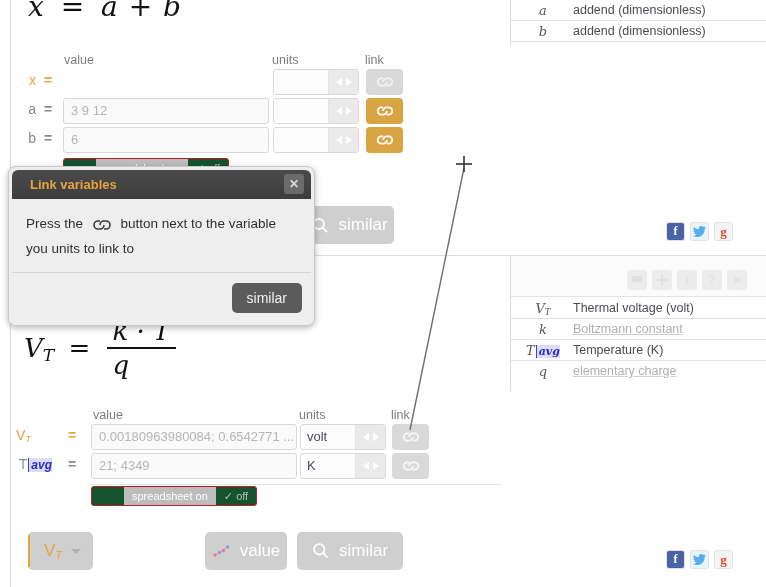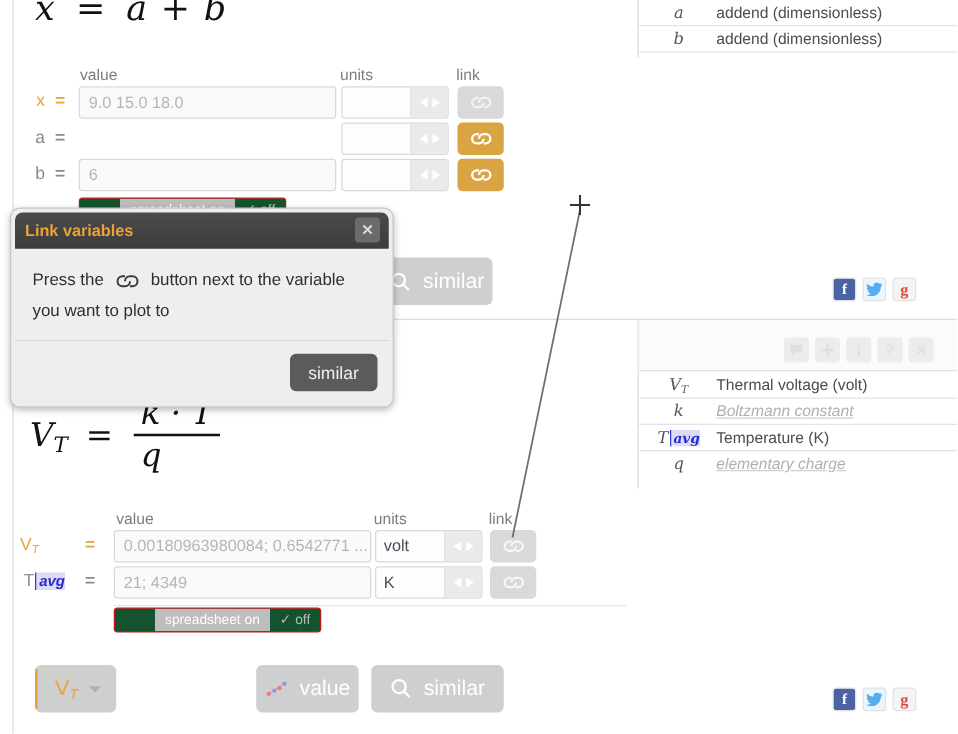--- a/index.html
+++ b/index.html
@@ -103,21 +103,21 @@
 
   
   .rpanel { position:absolute; background:#ffffff; }
   .rrow { position:absolute; left:0; right:0; height:21px; border-bottom:1px solid #e3e3e3; }
   .rsym {
     position:absolute; left:12px; width:40px; text-align:center;
     font-family:"DejaVu Serif","Liberation Serif",serif; font-style:italic;
     font-size:13px; color:#55555c; top:3px;
   }
   .rdesc { position:absolute; left:62px; font-size:12.5px; color:#4c4c52; top:3px; }
-  .rdesc.muted { color:#b0b0b0; text-decoration:underline; text-decoration-color:#cfcfcf;font-style:italic; }
+  .rdesc.muted { color:#b0b0b0; text-decoration:underline; text-decoration-color:#cfcfcf; }
   .rpanel-border { position:absolute; border-left:1px solid #dcdcdc; }
 
   .icobar { position:absolute; display:flex; gap:5px; }
   .icobtn {
     width:20px; height:20px; border-radius:3px; background:#ececec;
     display:flex; align-items:center; justify-content:center;
     color:#d2d2d2; font-size:12px; font-weight:bold;
   }
 
   
@@ -130,21 +130,21 @@
   
   #link-modal {
     position:absolute; left:8px; top:166px; width:307px;
     background:#eeeeee; border:1px solid #c8c8c8; border-radius:8px;
     box-shadow:0 2px 6px rgba(0,0,0,.28);
     overflow:hidden;
   }
   .modal-head {
     height:29px; background:linear-gradient(#4b4b4b,#3c3c3c);
     border-radius:6px 6px 0 0; margin:3px 3px 0 3px;
-    display:flex; align-items:center; padding:0 8px;
+    display:flex; align-items:center; padding:0 18px;
     position:relative;
   }
   .modal-title { color:#e8a33d; font-size:13px; font-weight:bold; }
   .modal-x {
     position:absolute; right:7px; top:4px; width:20px;height:20px;
     border-radius:3px; background:#6b6b6b; color:#dcdcdc;
     display:flex;align-items:center;justify-content:center; font-size:12px; font-weight:bold;
   }
   .modal-body {
     padding:14px 14px 12px 14px; color:#2f2f2f; font-size:13.5px; line-height:22px;
@@ -174,41 +174,41 @@
     <span>a + b</span>
   </div>
 
   <div class="col-head" style="left:64px; top:53px;">value</div>
   <div class="col-head" style="left:272px; top:53px;">units</div>
   <div class="col-head" style="left:365px; top:53px;">link</div>
 
   <div class="varrow" style="left:0;top:69px;right:0;">
     <div class="varlabel accent" style="left:-10px;">x</div>
     <div class="vareq accent" style="left:44px;">=</div>
-    <div class="field" style="left:63px;width:206px;">9.0 15.0 18.0</div>
     <div class="unitbox" style="left:273px;">
       <span></span>
       <span class="swap">
         <svg width="20" height="10" viewBox="0 0 20 10">
             <path d="M8 1 L2 5 L8 9 Z" fill="#ffffff"></path>
             <path d="M12 1 L18 5 L12 9 Z" fill="#ffffff"></path>
           </svg>
       </span>
     </div>
     <div class="linkbtn" style="left:366px;">
       <svg class="chain" width="20" height="12" viewBox="0 0 22 12">
         <path d="M9 6 a4 4 0 0 1 4-4 h2 a4 4 0 0 1 0 8 h-2" fill="none" stroke="#f2f2f2" stroke-width="2"></path>
         <path d="M13 6 a4 4 0 0 1 -4 4 h-2 a4 4 0 0 1 0 -8 h2" fill="none" stroke="#f2f2f2" stroke-width="2"></path>
       </svg>
     </div>
   </div>
 
   <div class="varrow" style="left:0;top:98px;right:0;">
     <div class="varlabel" style="left:-10px;">a</div>
     <div class="vareq" style="left:44px;">=</div>
+    <div class="field" style="left:63px;width:206px;">3 9 12</div>
     <div class="unitbox" style="left:273px;">
       <span></span>
       <span class="swap">
         <svg width="20" height="10" viewBox="0 0 20 10">
             <path d="M8 1 L2 5 L8 9 Z" fill="#ffffff"></path>
             <path d="M12 1 L18 5 L12 9 Z" fill="#ffffff"></path>
           </svg>
       </span>
     </div>
     <div class="linkbtn active" style="left:366px;">
@@ -448,20 +448,20 @@
     </div>
     <div class="modal-body">
       <span>Press the</span>
       <span class="inline-chain">
         <svg width="22" height="12" viewBox="0 0 22 12">
           <path d="M9 6 a4 4 0 0 1 4-4 h2 a4 4 0 0 1 0 8 h-2" fill="none" stroke="#3b3b3b" stroke-width="1.6"></path>
           <path d="M13 6 a4 4 0 0 1 -4 4 h-2 a4 4 0 0 1 0 -8 h2" fill="none" stroke="#3b3b3b" stroke-width="1.6"></path>
         </svg>
       </span>
       <span>button next to the variable</span><br>
-      <span>you want to plot to</span>
+      <span>you units to link to</span>
     </div>
     <div class="modal-foot">
       <span class="cancel-btn">similar</span>
     </div>
   </div>
 
 </div>
 
 </body></html>

